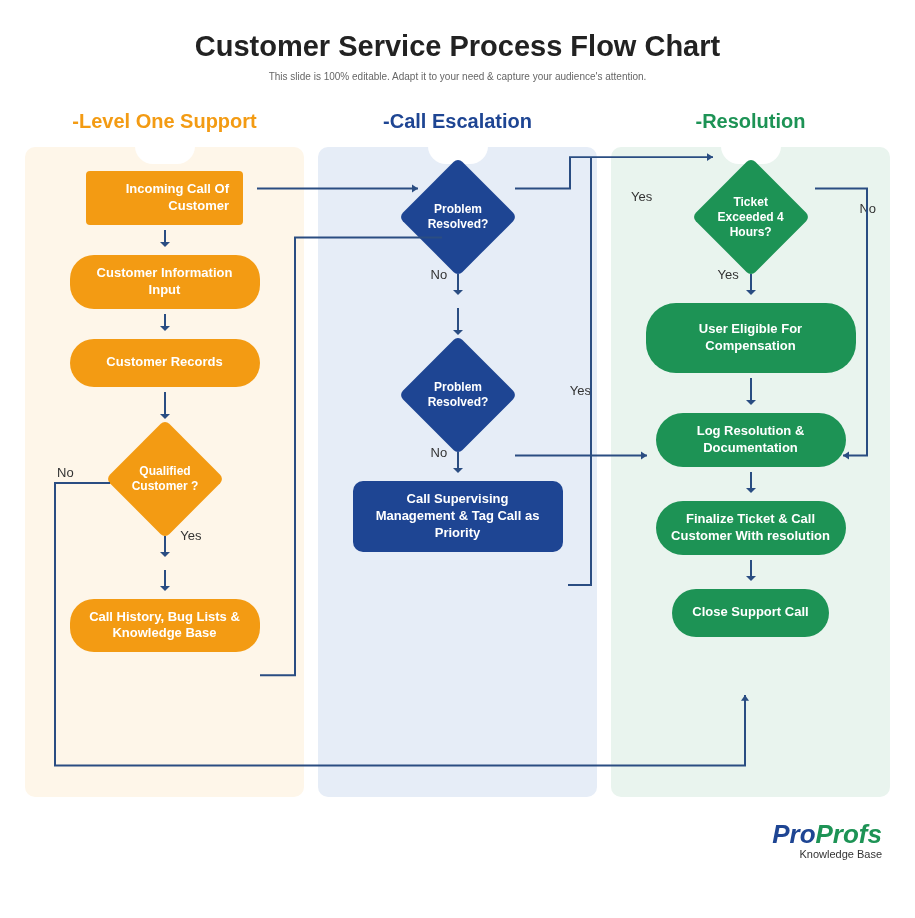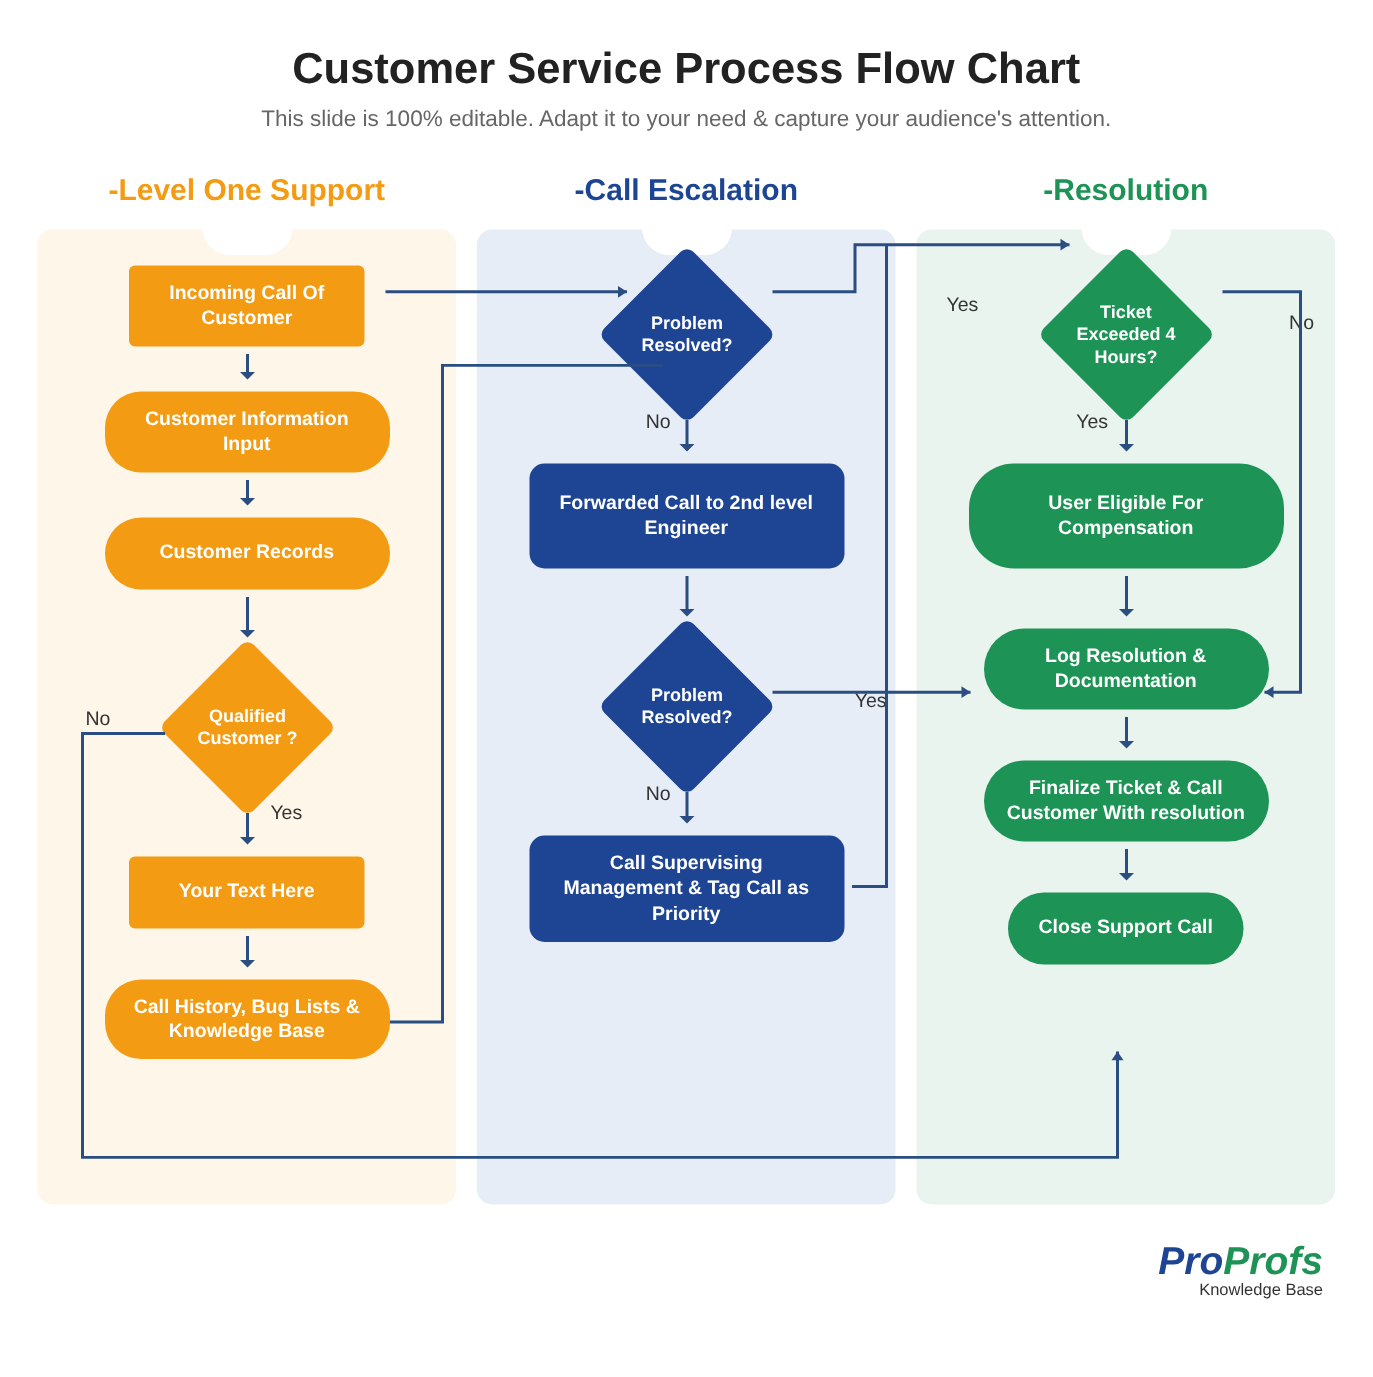--- a/index.html
+++ b/index.html
@@ -17,21 +17,21 @@
   body {
     margin: 0;
     padding: 30px 25px 20px;
     width: 915px;
     font-family: "Segoe UI", Arial, sans-serif;
     color: var(--text-dark);
     background: #fff;
   }
   .header { text-align: center; margin-bottom: 28px; }
   .title { font-size: 29px; font-weight: 700; margin-bottom: 8px; }
-  .subtitle { font-size: 15px; color: var(--subtitle); }
+  .subtitle { font-size: 10px; color: var(--subtitle); }
 
   .lanes { display: flex; gap: 14px; align-items: stretch; }
   .lane {
     flex: 1 1 0;
     display: flex; flex-direction: column; align-items: center;
     position: relative;
   }
   .lane-header {
     font-size: 20px; font-weight: 700;
     margin-bottom: 14px;
@@ -61,21 +61,21 @@
 
   .box {
     color: #fff;
     font-size: 13px;
     font-weight: 600;
     text-align: center;
     display: flex; align-items: center; justify-content: center;
     padding: 10px 14px;
     line-height: 1.3;
   }
-  .rect { width: 157px; min-height: 48px; border-radius: 4px; }
+  .rect { width: 157px; min-height: 48px; border-radius: 4px; text-align: right; }
   .pill { width: 190px; min-height: 48px; border-radius: 24px; }
   .big  { width: 210px; min-height: 70px; border-radius: 10px; }
   .lane.l1 .box { background: var(--orange); }
   .lane.l2 .box { background: var(--blue); }
   .lane.l3 .box { background: var(--green); border-radius: 30px; }
 
   .diamond {
     width: 84px; height: 84px;
     transform: rotate(45deg);
     color: #fff;
@@ -182,42 +182,40 @@
 
       <div class="diamond-wrap">
         <span class="lbl-left edge-label" style="left:24px; top:38px;">No</span>
         <div class="diamond">
           <span>Qualified Customer ?</span>
         </div>
         <span class="lbl-below edge-label" style="bottom:-12px; left:56%;">Yes</span>
       </div>
 
       <div class="arrow-down h20"></div>
-      <div class="box rect">Your Text Here</div>
       <div class="arrow-down h20"></div>
       <div class="box pill">Call History, Bug Lists &amp; Knowledge Base</div>
     </div>
   </div>
 
   <div class="lane l2">
     <div class="lane-header">-Call Escalation</div>
     <div class="lane-body">
       <div class="notch"></div>
 
       <div class="diamond-wrap" style="padding-top:4px;">
         <div class="diamond">
           <span>Problem Resolved?</span>
         </div>
       </div>
       <div style="position:relative;">
         <span class="edge-label" style="position:absolute; left:-26px; top:-2px;">No</span>
         <div class="arrow-down h20"></div>
       </div>
 
-      <div class="box big">Forwarded Call to 2nd level Engineer</div>
       <div class="arrow-down h26"></div>
 
       <div class="diamond-wrap">
         <div class="diamond">
           <span>Problem Resolved?</span>
         </div>
         <span class="lbl-right edge-label" style="right:-2px; top:40px;">Yes</span>
       </div>
       <div style="position:relative;">
         <span class="edge-label" style="position:absolute; left:-26px; top:-2px;">No</span>

